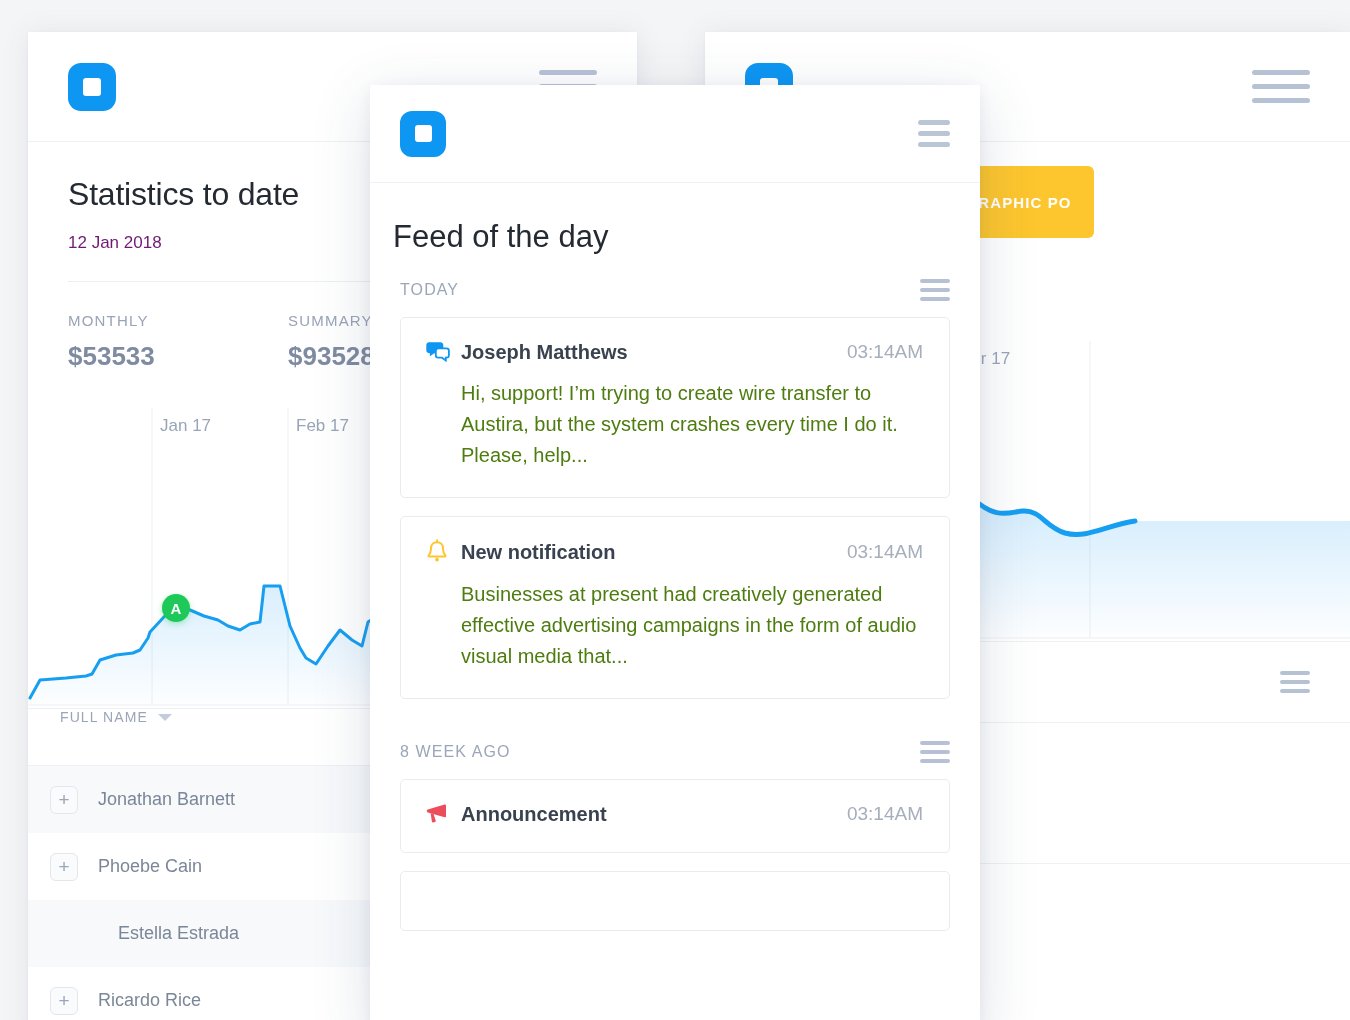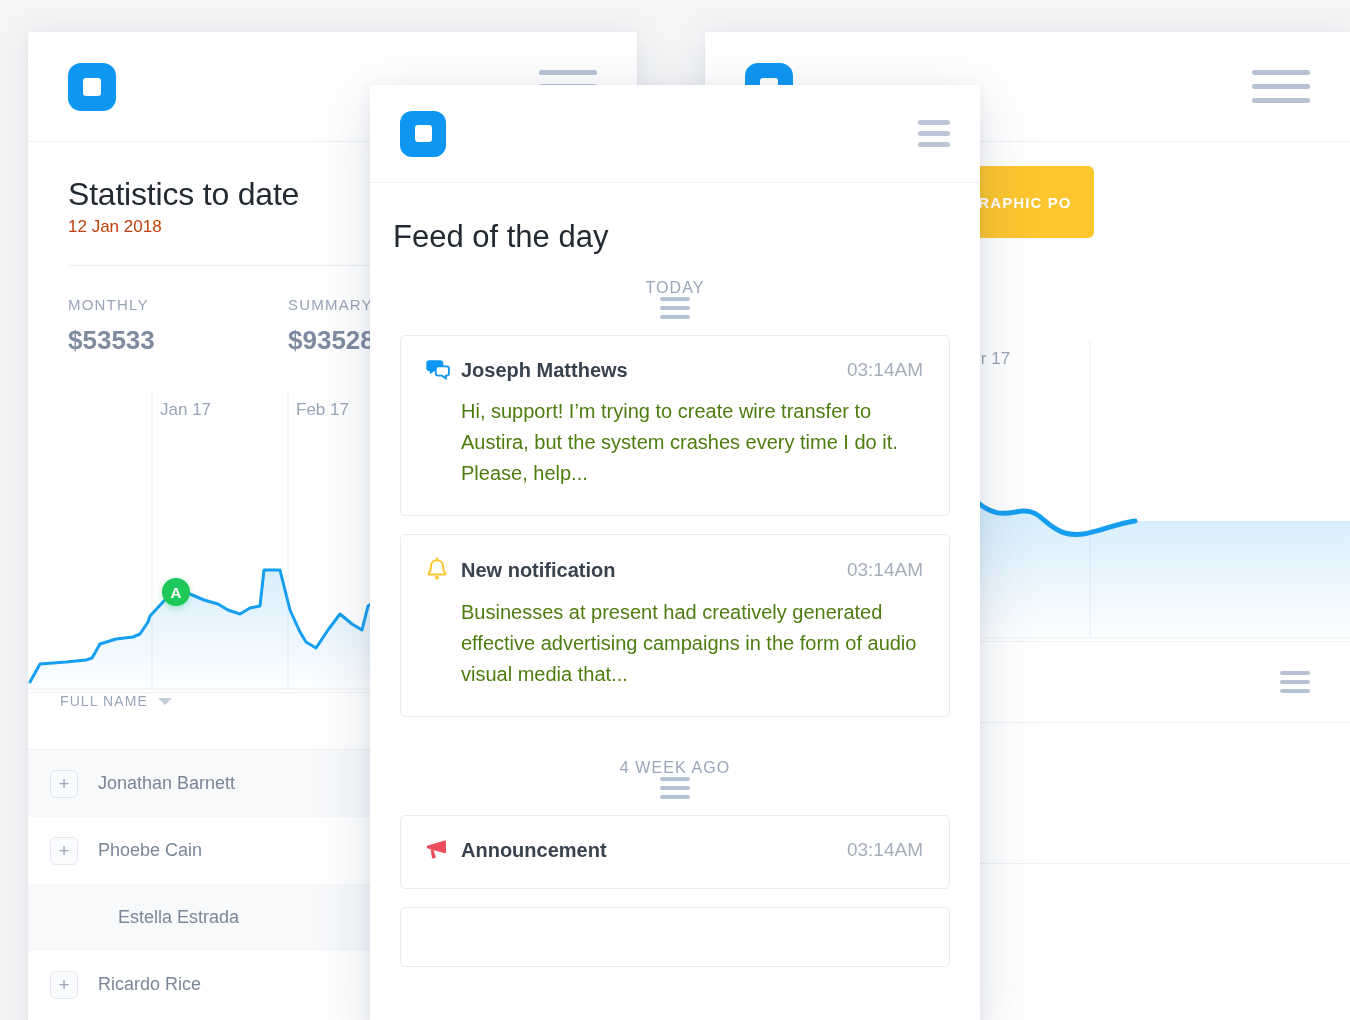--- a/index.html
+++ b/index.html
@@ -32,21 +32,21 @@
 
   .hamburger{ width:58px; display:flex; flex-direction:column; gap:9px; flex:none; }
   .hamburger span{ display:block;height:5px;border-radius:3px;background:#b6c2d4; }
   .hamburger.small{ width:30px; gap:5px; }
   .hamburger.small span{ height:4px; background:#b6c2d4; }
   .hamburger.tiny{ width:32px; gap:6px; }
   .hamburger.tiny span{ height:5px; background:#bac5d6; }
 
   .section-pad{ padding:34px 40px 0 40px; }
   h1.big{ font-size:32px; font-weight:400; color:#242a32; letter-spacing:-.2px; }
-  .subtle-date{ margin-top:4px;font-size:17px;color:#c2410c; }
+  .subtle-date{ margin-top:20px;font-size:17px;color:#701a75; }
   .rule{ margin:28px 0 0 0; border-top:1px solid #eceef1; }
 
   .kpis{ display:flex; padding:30px 40px 0 40px; }
   .kpi{ width:220px; }
   .kpi .lab{ font-size:15px;letter-spacing:1.2px;color:#99a4b7;font-weight:400; }
   .kpi .val{ margin-top:12px;font-size:26px;font-weight:bold;color:#7e8ba1; }
 
   
   .chart-wrap{ position:relative; margin-top:36px; height:300px; }
   .chart-wrap svg{ display:block; }
@@ -113,21 +113,20 @@
   .m-head{
     height:98px;display:flex;align-items:center;justify-content:space-between;
     padding:0 30px;border-bottom:1px solid #eef0f3;
   }
   .m-logo{ width:46px;height:46px;border-radius:12px;background:#0d96f2;display:flex;align-items:center;justify-content:center; }
   .m-logo i{ width:17px;height:17px;background:#fff;border-radius:3px;display:block; }
   .m-title{ padding:36px 30px 0 23px;font-size:31px;font-weight:400;color:#242a32; }
   .grouphead{
     display:flex;align-items:center;justify-content:space-between;
     padding:24px 30px 0 30px;
-    flex-direction:column;
   }
   .grouphead .gl{ font-size:16px;letter-spacing:1.1px;color:#9aa6b9; }
   .cards{ padding:16px 30px 0 30px; }
   .card{
     border:1px solid #e8ecf1;border-radius:5px;padding:22px 26px 26px 24px;margin-bottom:18px;background:#fff;
   }
   .card-top{ display:flex;align-items:center; }
   .c-icon{ width:30px;flex:none;display:flex;align-items:center;justify-content:flex-start; }
   .c-name{ font-size:20px;font-weight:bold;color:#39424f;margin-left:6px; }
   .c-time{ margin-left:auto;font-size:19px;color:#a5aeba; }
@@ -341,21 +340,21 @@
             </svg>
           </span>
           <span class="c-name">New notification</span>
           <span class="c-time">03:14AM</span>
         </div>
         <div class="c-body">Businesses at present had creatively generated effective advertising campaigns in the form of audio visual media that...</div>
       </div>
     </div>
 
     <div class="grouphead">
-      <div class="gl">4 WEEK AGO</div>
+      <div class="gl">8 WEEK AGO</div>
       <div class="hamburger small">
         <span></span>
           <span></span>
           <span></span>
       </div>
     </div>
 
     <div class="cards">
       <div class="card">
         <div class="card-top">

